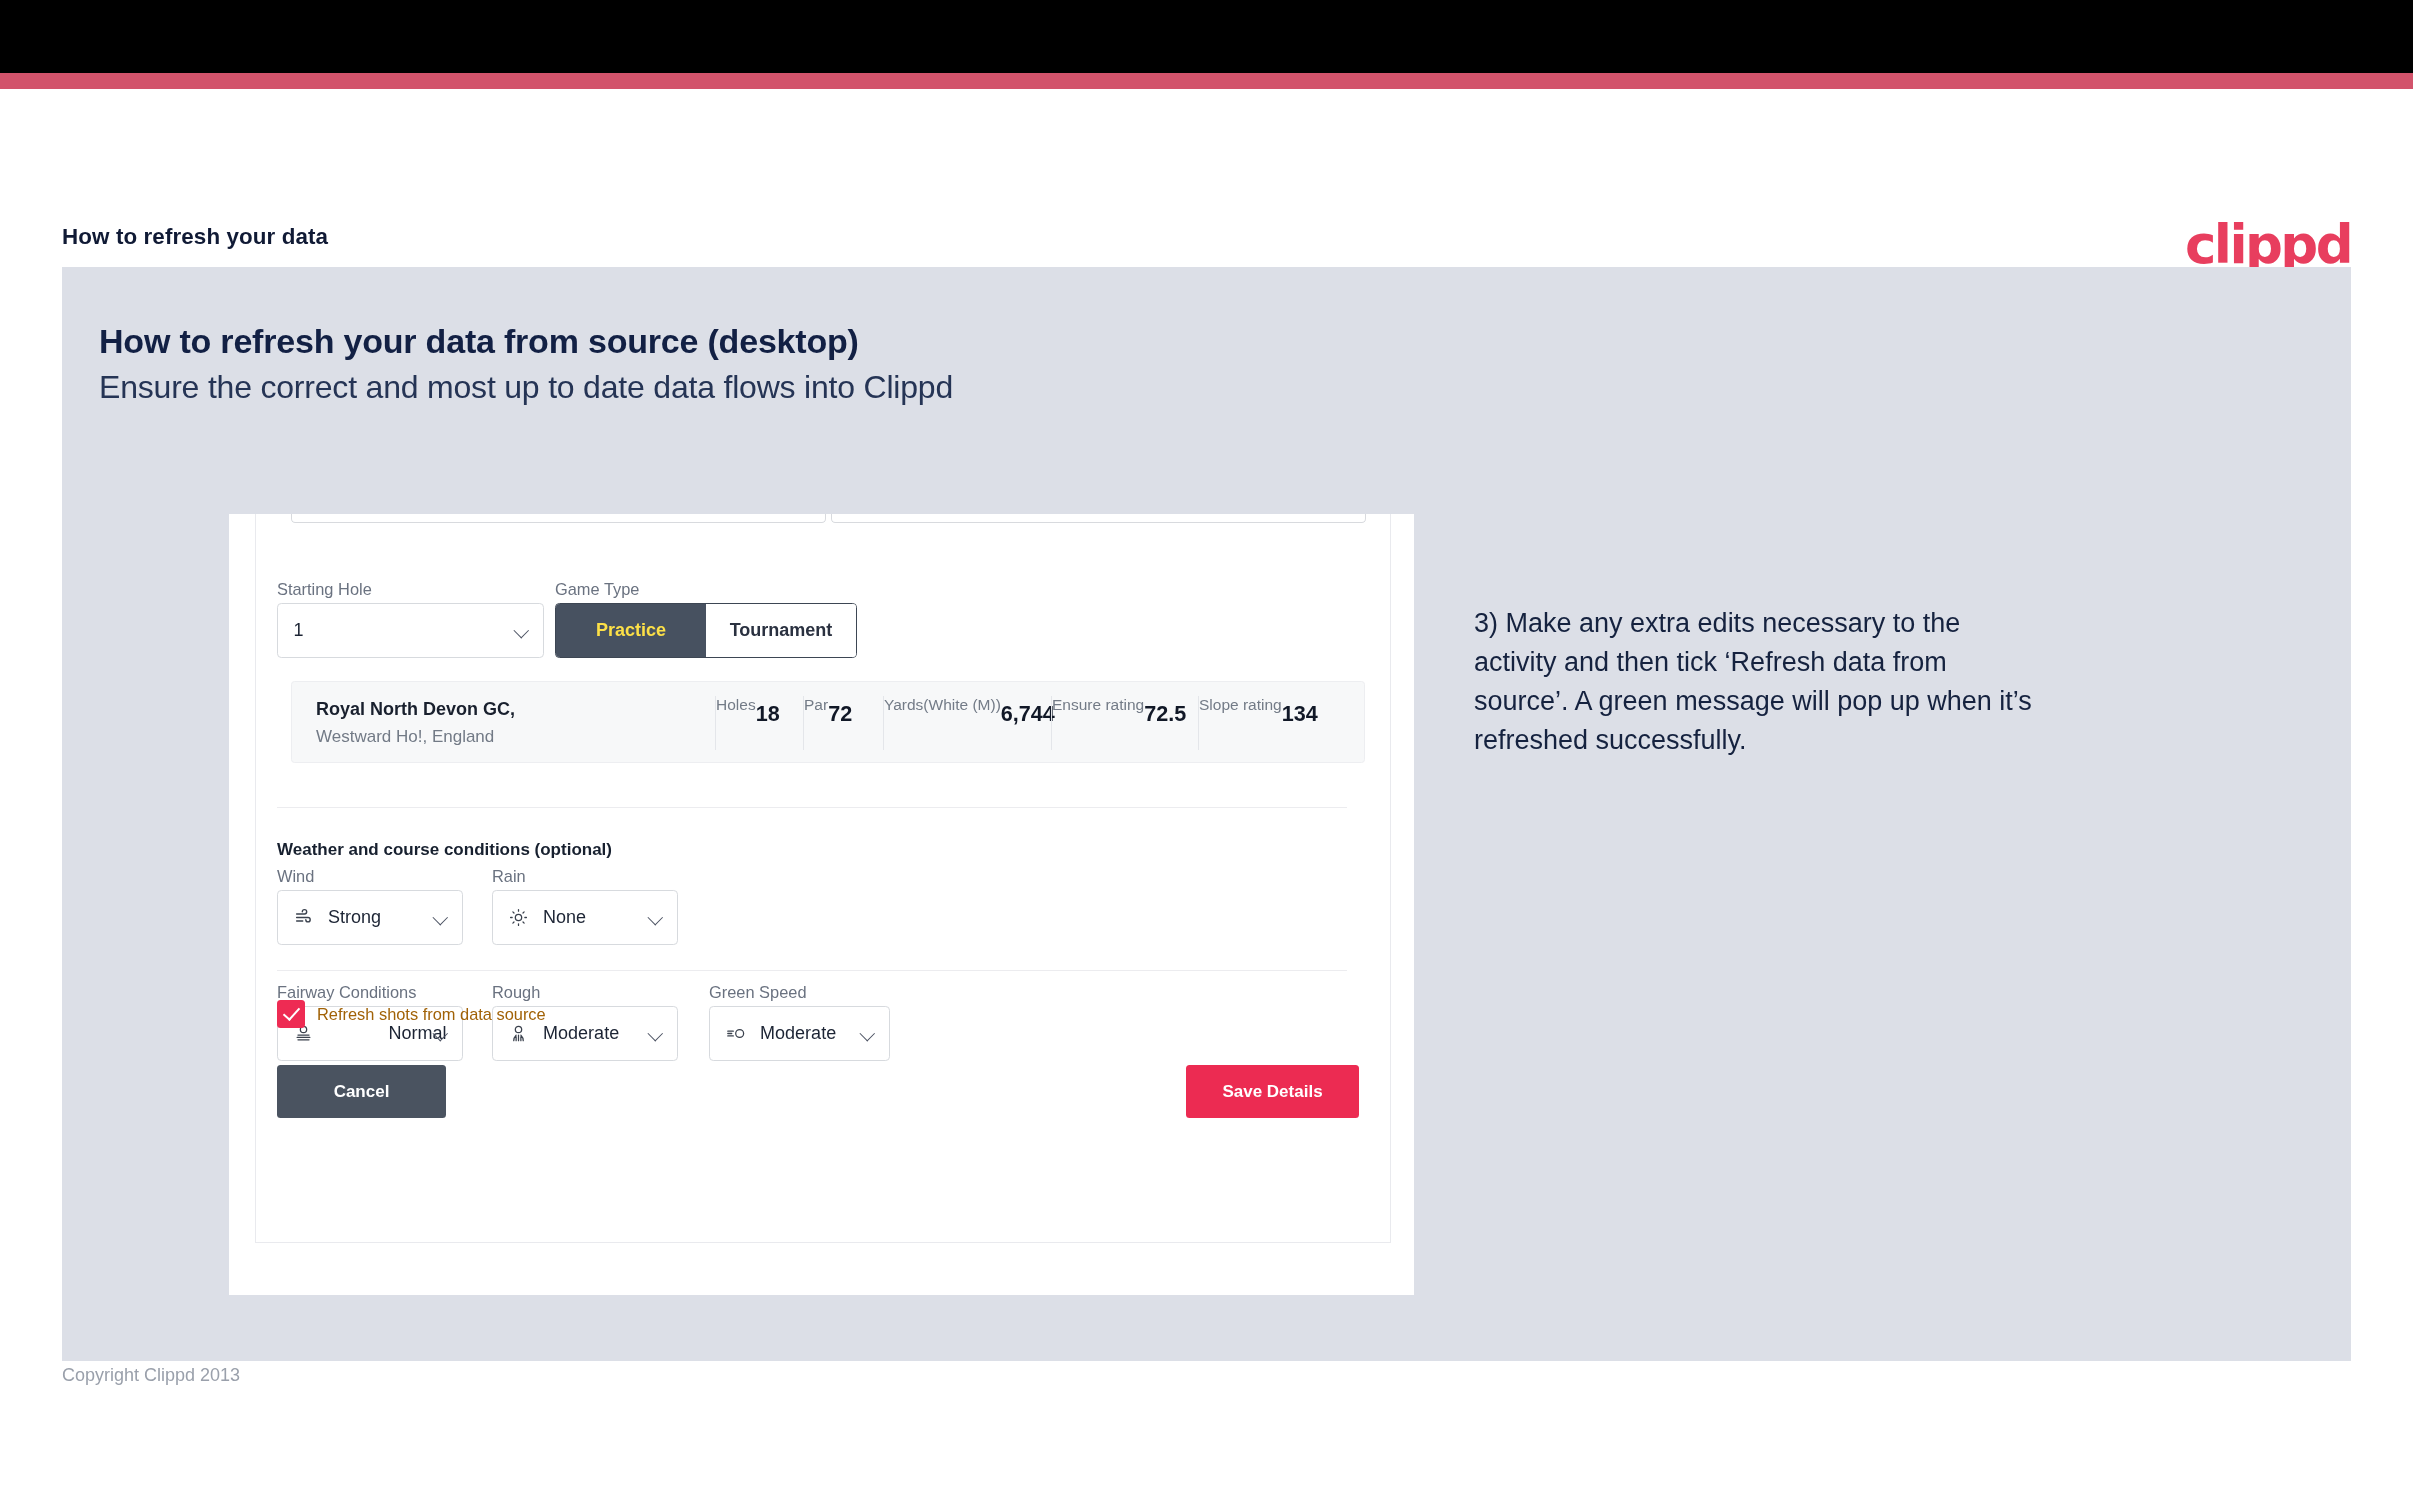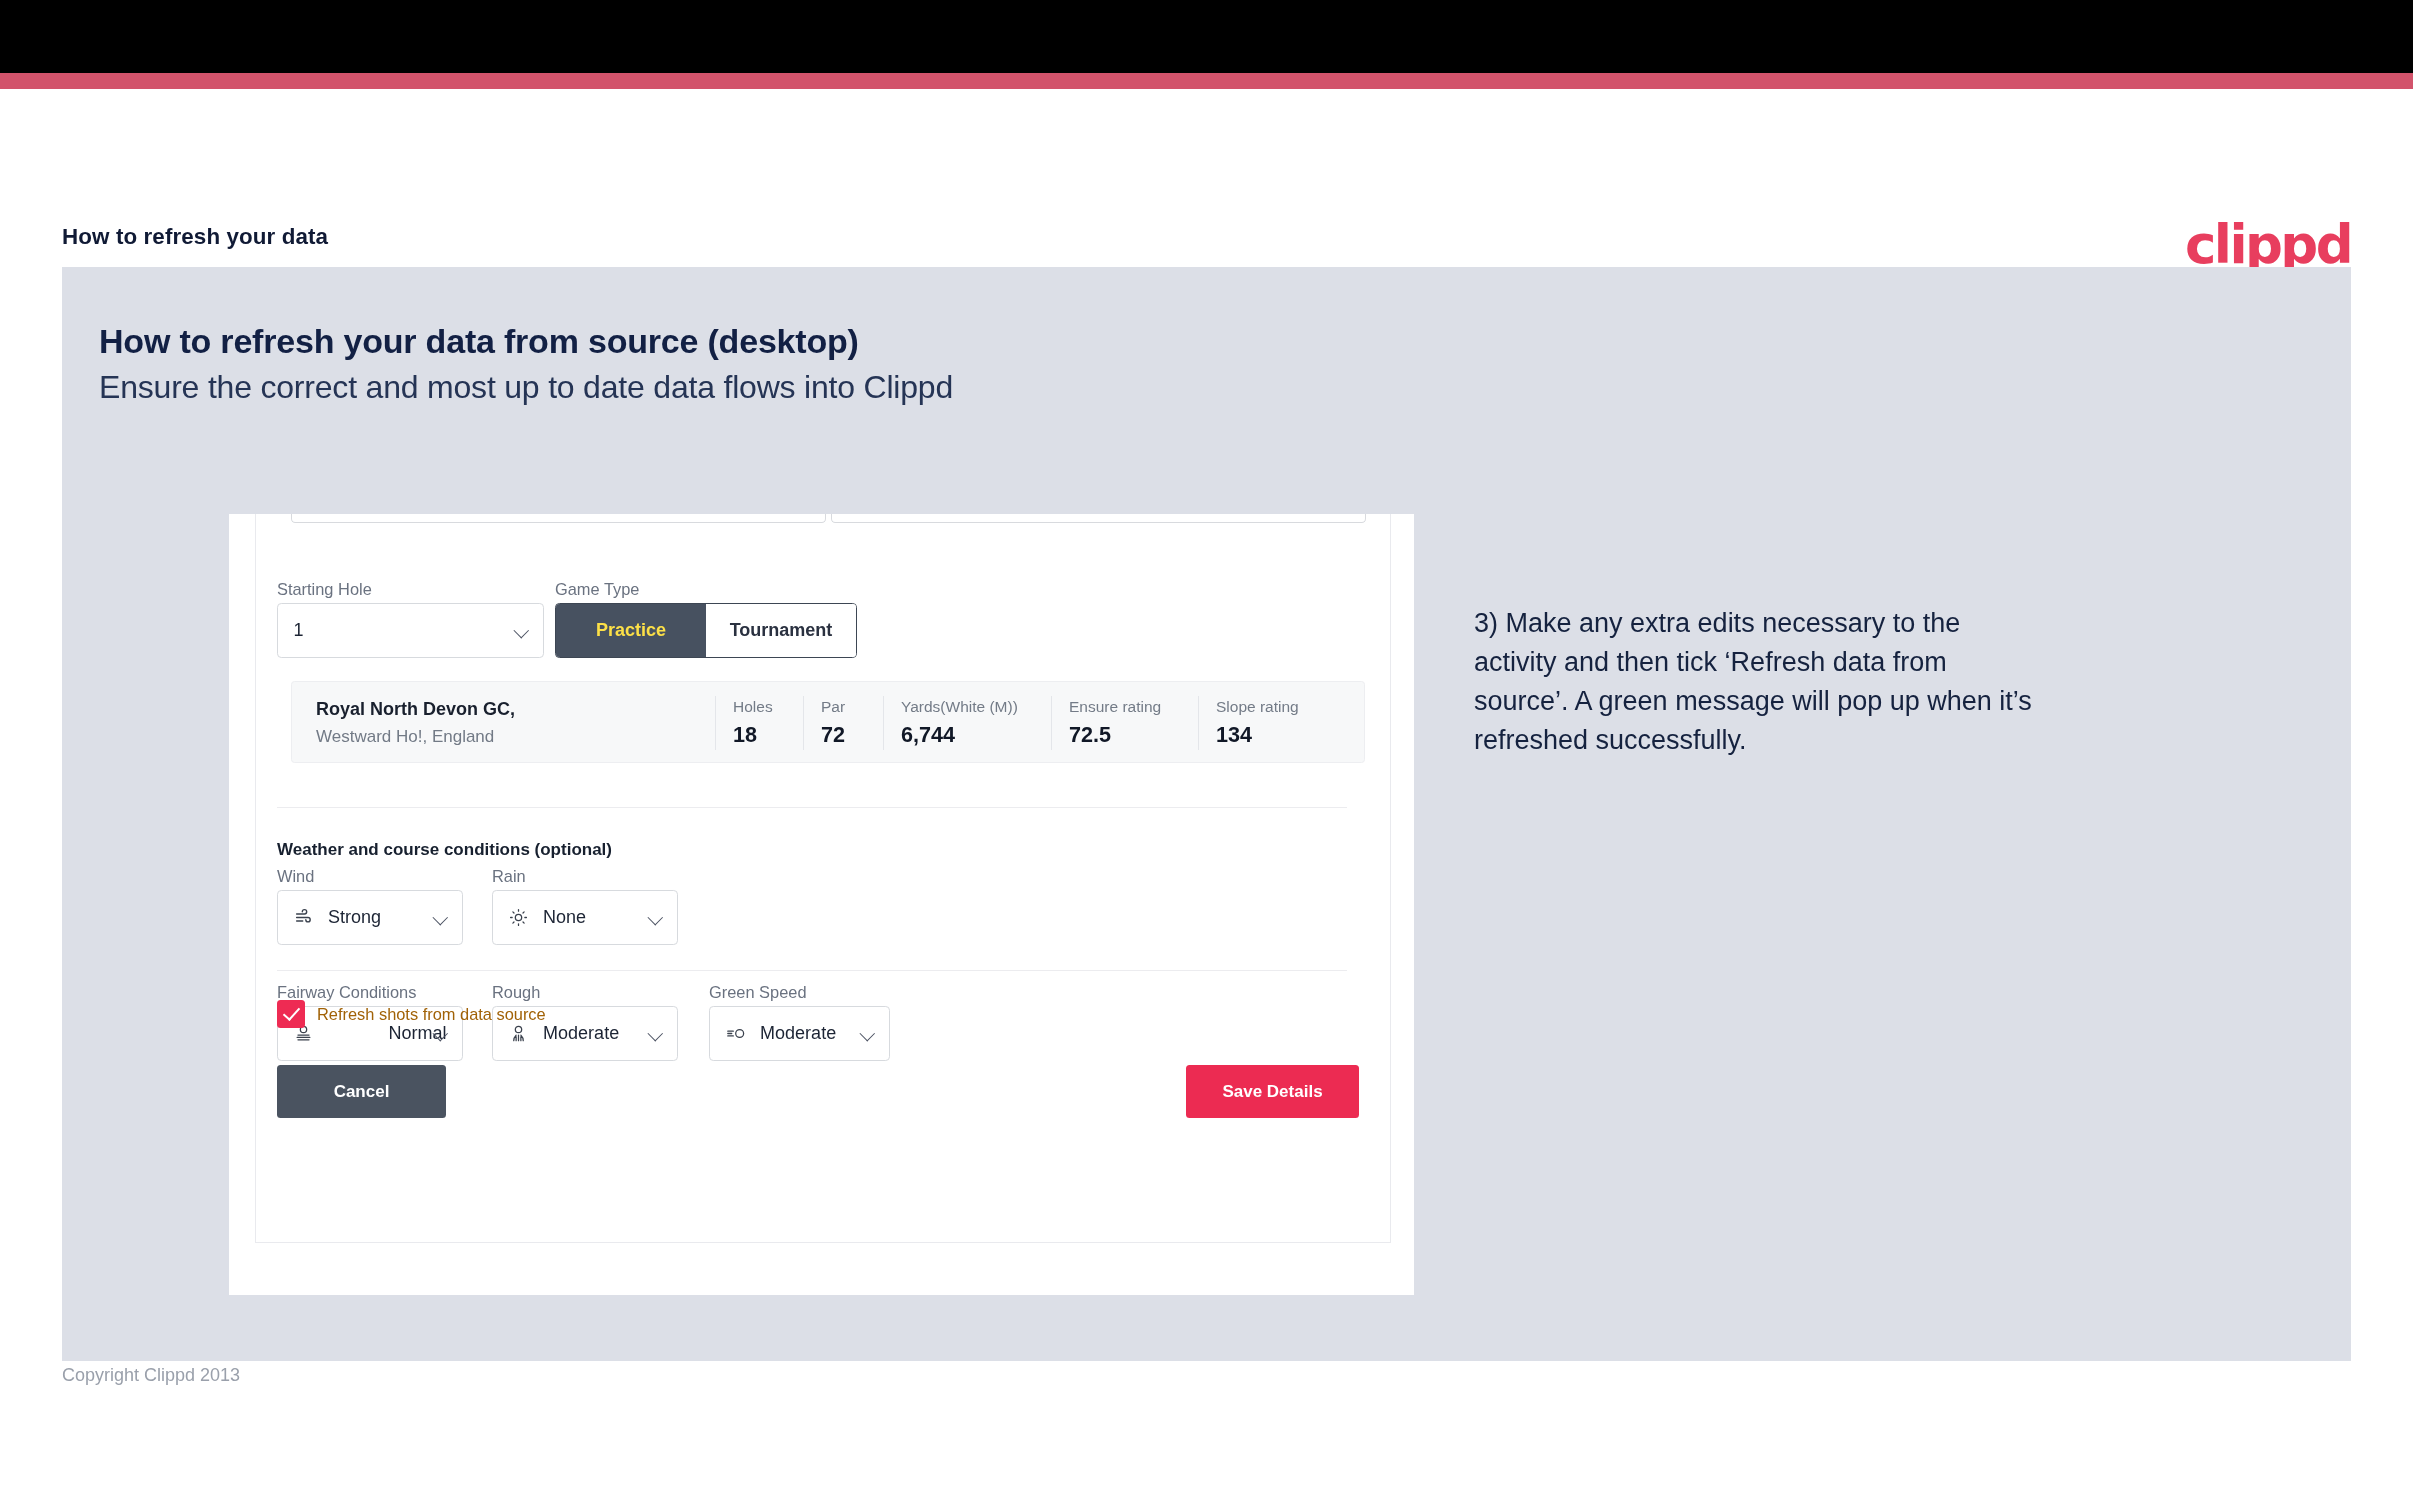--- a/index.html
+++ b/index.html
@@ -114,22 +114,22 @@
     position:absolute; left:35px; top:167px;
     width:1074px; height:82px;
     background:#f7f8f9; border:0.9px solid #edeef1; border-radius:3.5px;
     display:flex; align-items:center;
   }
   .course-name { position:absolute; left:24px; top:17px; }
   .cn-1 { font-size:18px; font-weight:700; color:#19202e; }
   .cn-2 { font-size:17px; font-weight:400; color:#727a86; margin-top:7px; }
   .stat {
     position:absolute; top:14px; height:54px;
-    border-left:0.9px solid #e4e6ea; padding-left:17px;
-    display:flex; flex-direction:column; justify-content:center;
+    border-left:0.9px solid #e4e6ea; 
+    display:flex; flex-direction:row; justify-content:center;
   }
   .stat-l { font-size:15.5px; color:#737b87; font-weight:400; }
   .stat-v { font-size:21.6px; color:#111827; font-weight:700; margin-top:5.2px; }
 
   .section-title {
     position:absolute; left:21px; top:326px;
     font-size:17px; font-weight:700; color:#17202f;
   }
 
   .divider {

